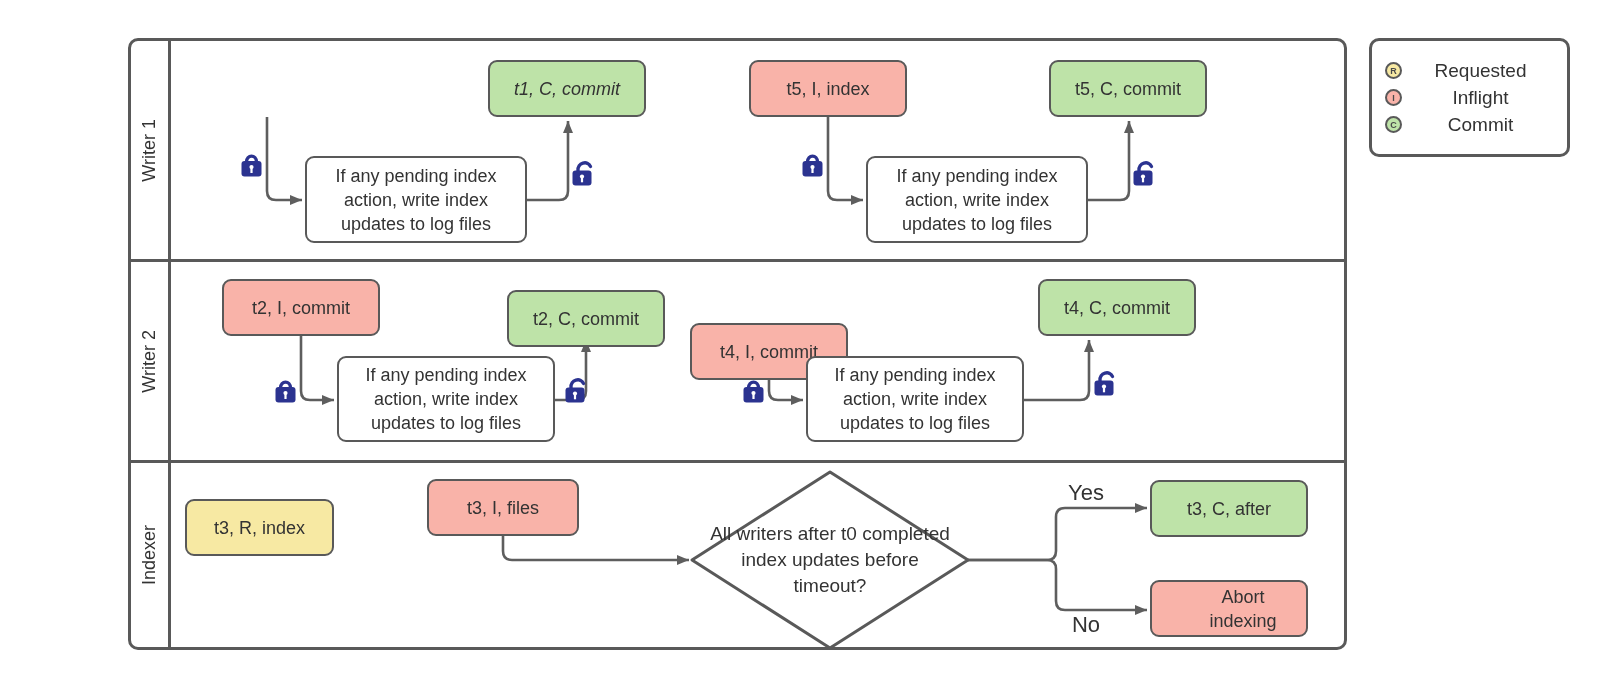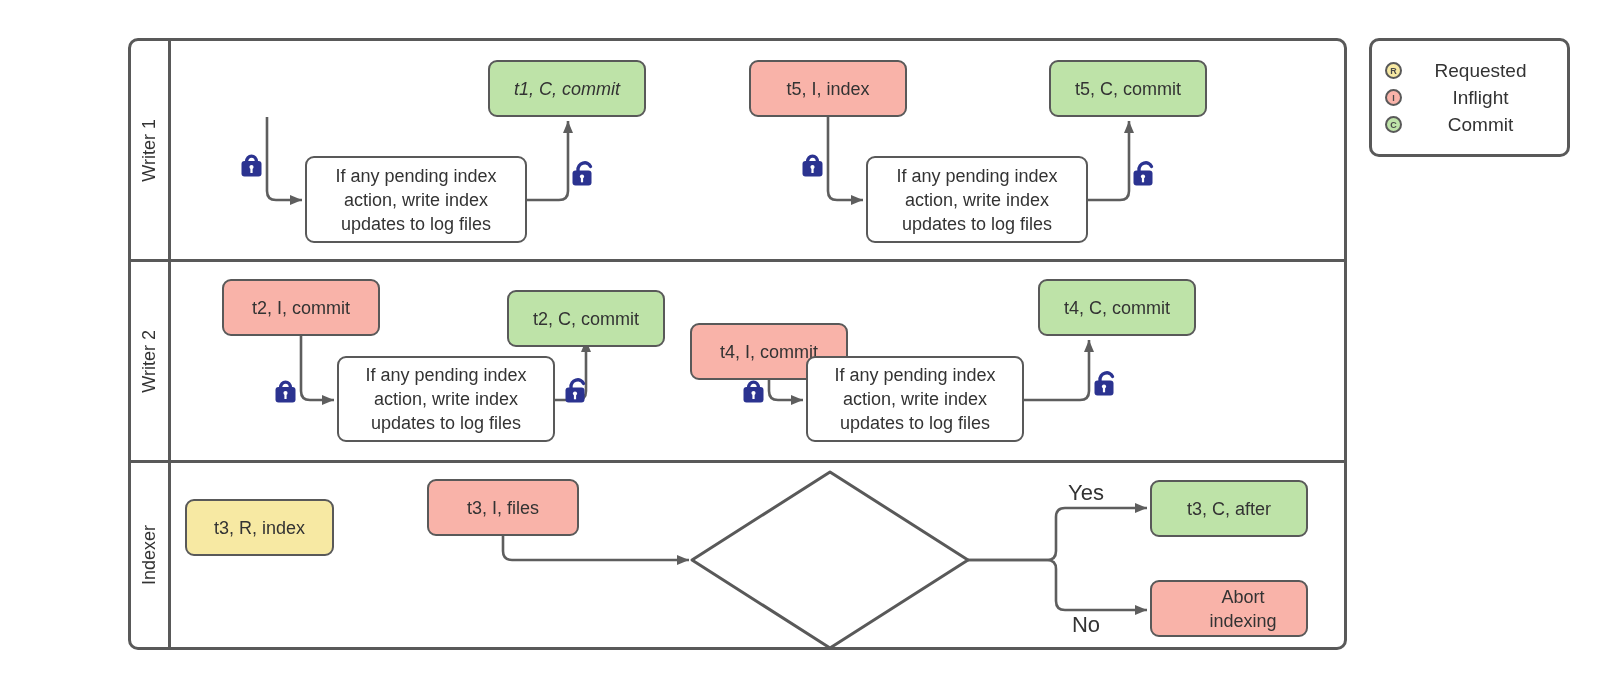--- a/index.html
+++ b/index.html
@@ -121,20 +121,21 @@
 
   <div class="node red" style="left:222px;top:279px;">t2, I, commit</div>
   <div class="node" style="left:337px;top:356px;width:218px;height:86px;">If any pending index action, write index updates to log files</div>
   <div class="node green" style="left:507px;top:290px;">t2, C, commit</div>
   <div class="node red" style="left:690px;top:279px;margin-top:44px;">t4, I, commit</div>
   <div class="node" style="left:806px;top:356px;width:218px;height:86px;">If any pending index action, write index updates to log files</div>
   <div class="node green" style="left:1010px;top:279px;margin-left:28px;">t4, C, commit</div>
 
   <div class="node yellow" style="left:185px;top:479px;width:149px;margin-top:20px;">t3, R, index</div>
   <div class="node red" style="left:427px;top:479px;width:152px;">t3, I, files</div>
+  <div class="decision-text">All writers after t0 completed index updates before timeout?</div>
   <div class="node green" style="left:1150px;top:480px;">t3, C, after</div>
   <div class="node red" style="left:1150px;top:580px;padding-left:36px;">Abort indexing</div>
 
   <div class="branch-label" style="left:1058px;top:480px;">Yes</div>
   <div class="branch-label" style="left:1058px;top:612px;">No</div>
 
   <div class="lock" style="left:240px;top:148px;">
     <svg width="23" height="30" viewBox="0 0 23 30">
         <path class="lock-stroke" d="M6.5,14 C6.5,6.2 16.5,6.2 16.5,14"></path>
         <rect class="lock-fill" x="1.5" y="13" width="20" height="15.5" rx="3"></rect>

